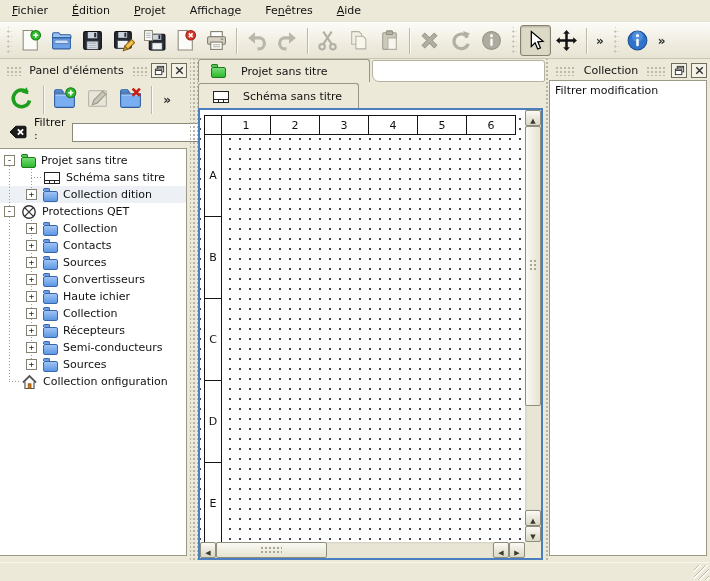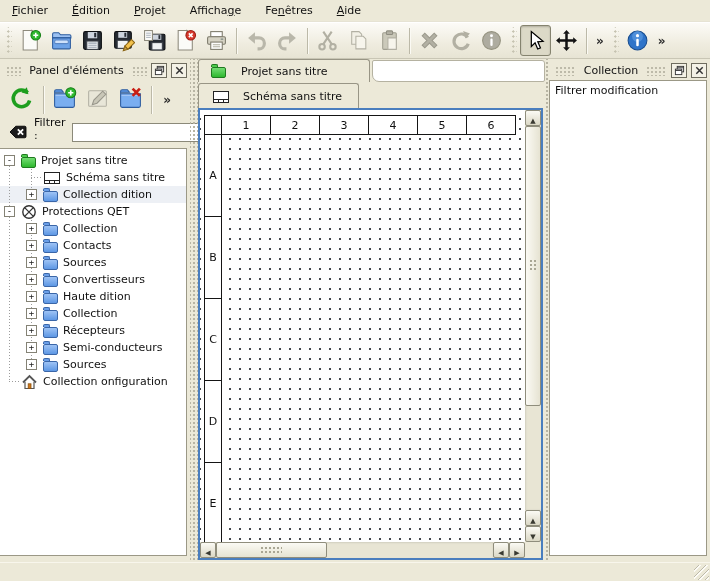--- a/index.html
+++ b/index.html
@@ -448,21 +448,21 @@
             </span>
             <span class="tlabel">Convertisseurs</span>
           </div>
           <div class="tree-row" style="padding-left: 26px;">
             <span class="exp">+</span>
             <span class="ticn">
               <span class="fold">
                 <span class="ftab"></span>
               </span>
             </span>
-            <span class="tlabel">Haute dition</span>
+            <span class="tlabel">Haute ichier</span>
           </div>
           <div class="tree-row" style="padding-left: 26px;">
             <span class="exp">+</span>
             <span class="ticn">
               <span class="fold">
                 <span class="ftab"></span>
               </span>
             </span>
             <span class="tlabel">Collection</span>
           </div>

